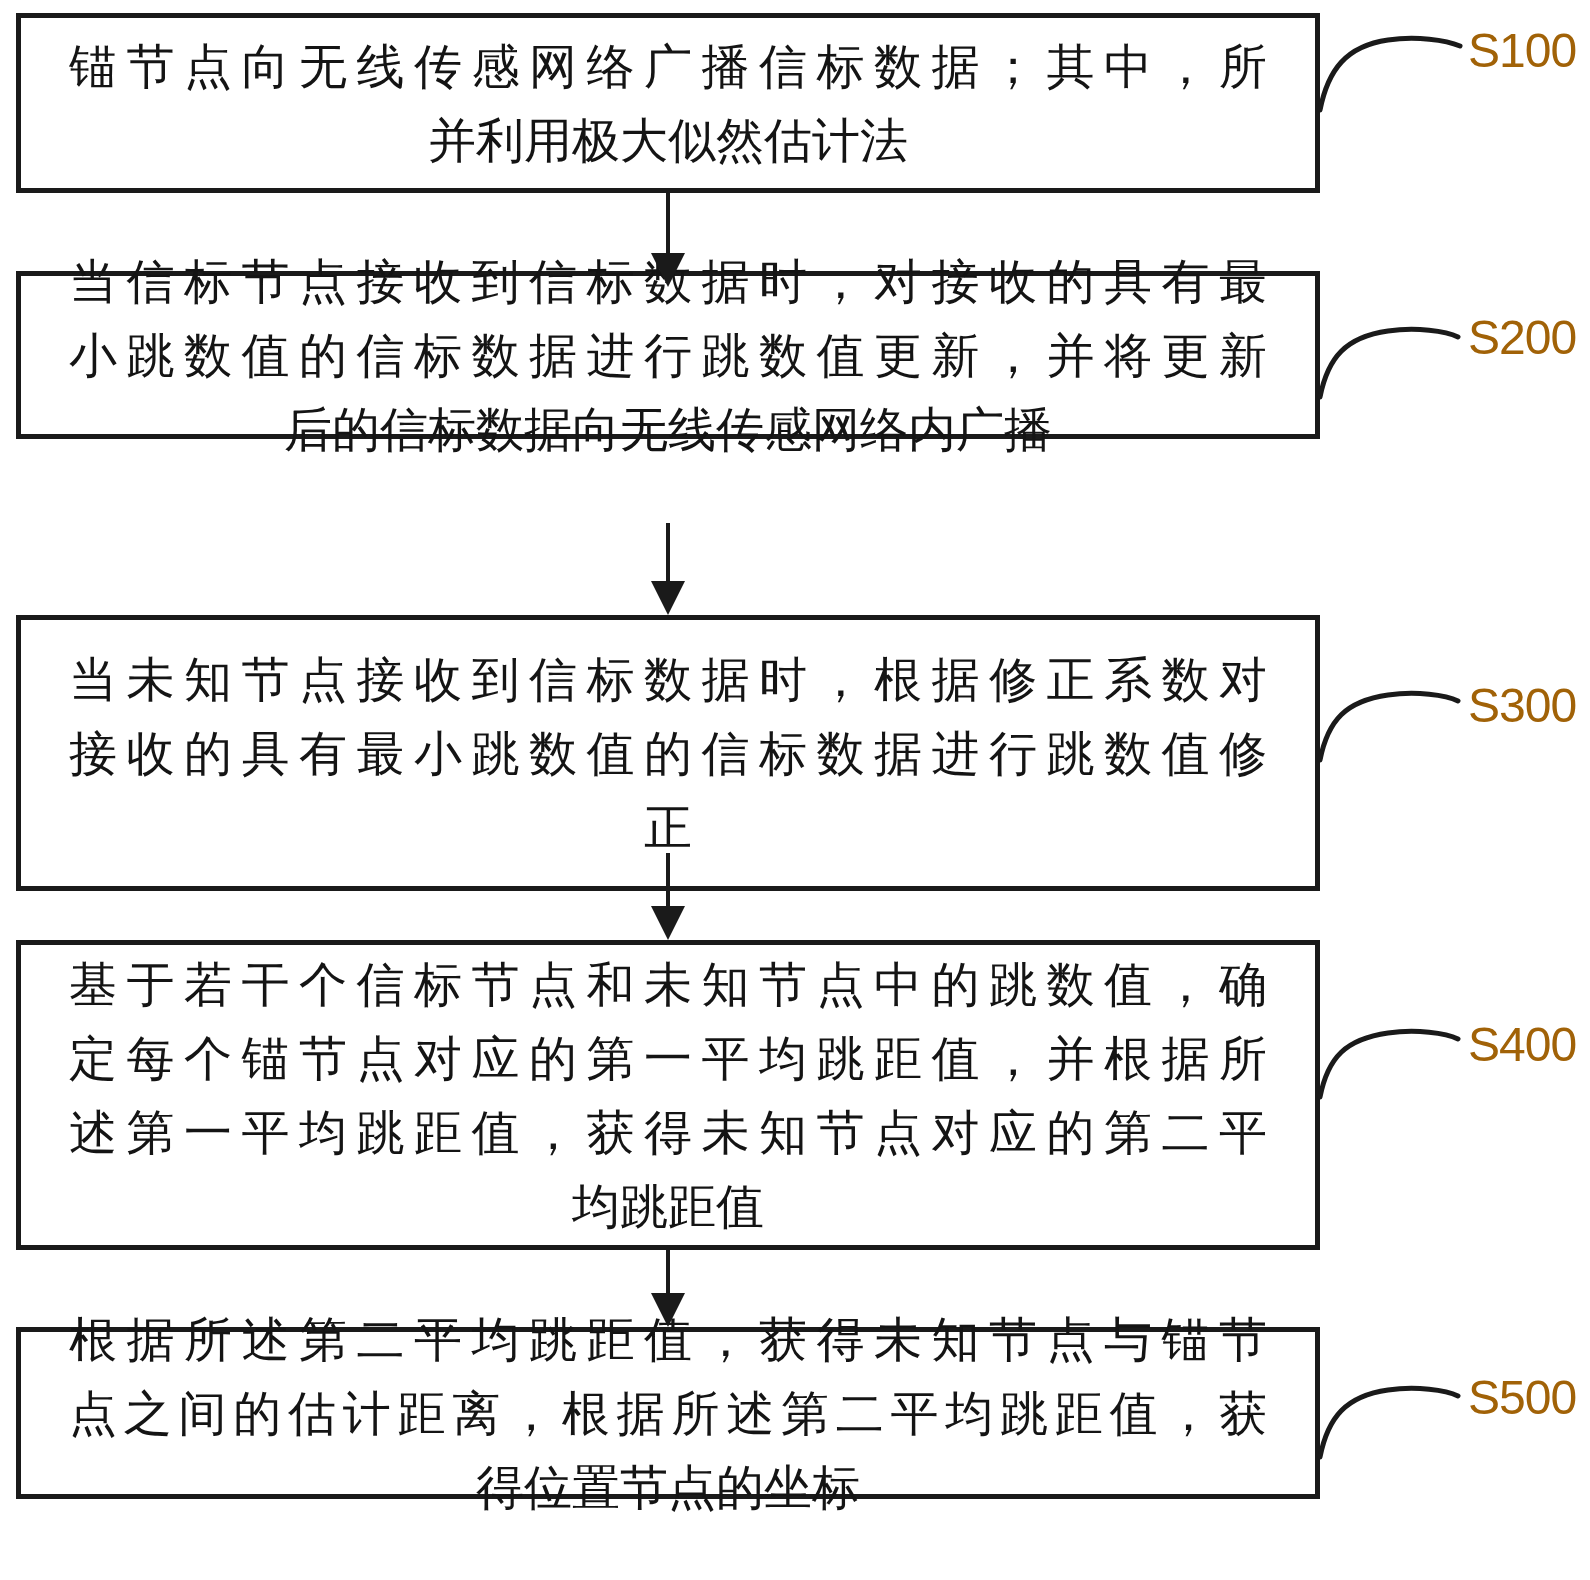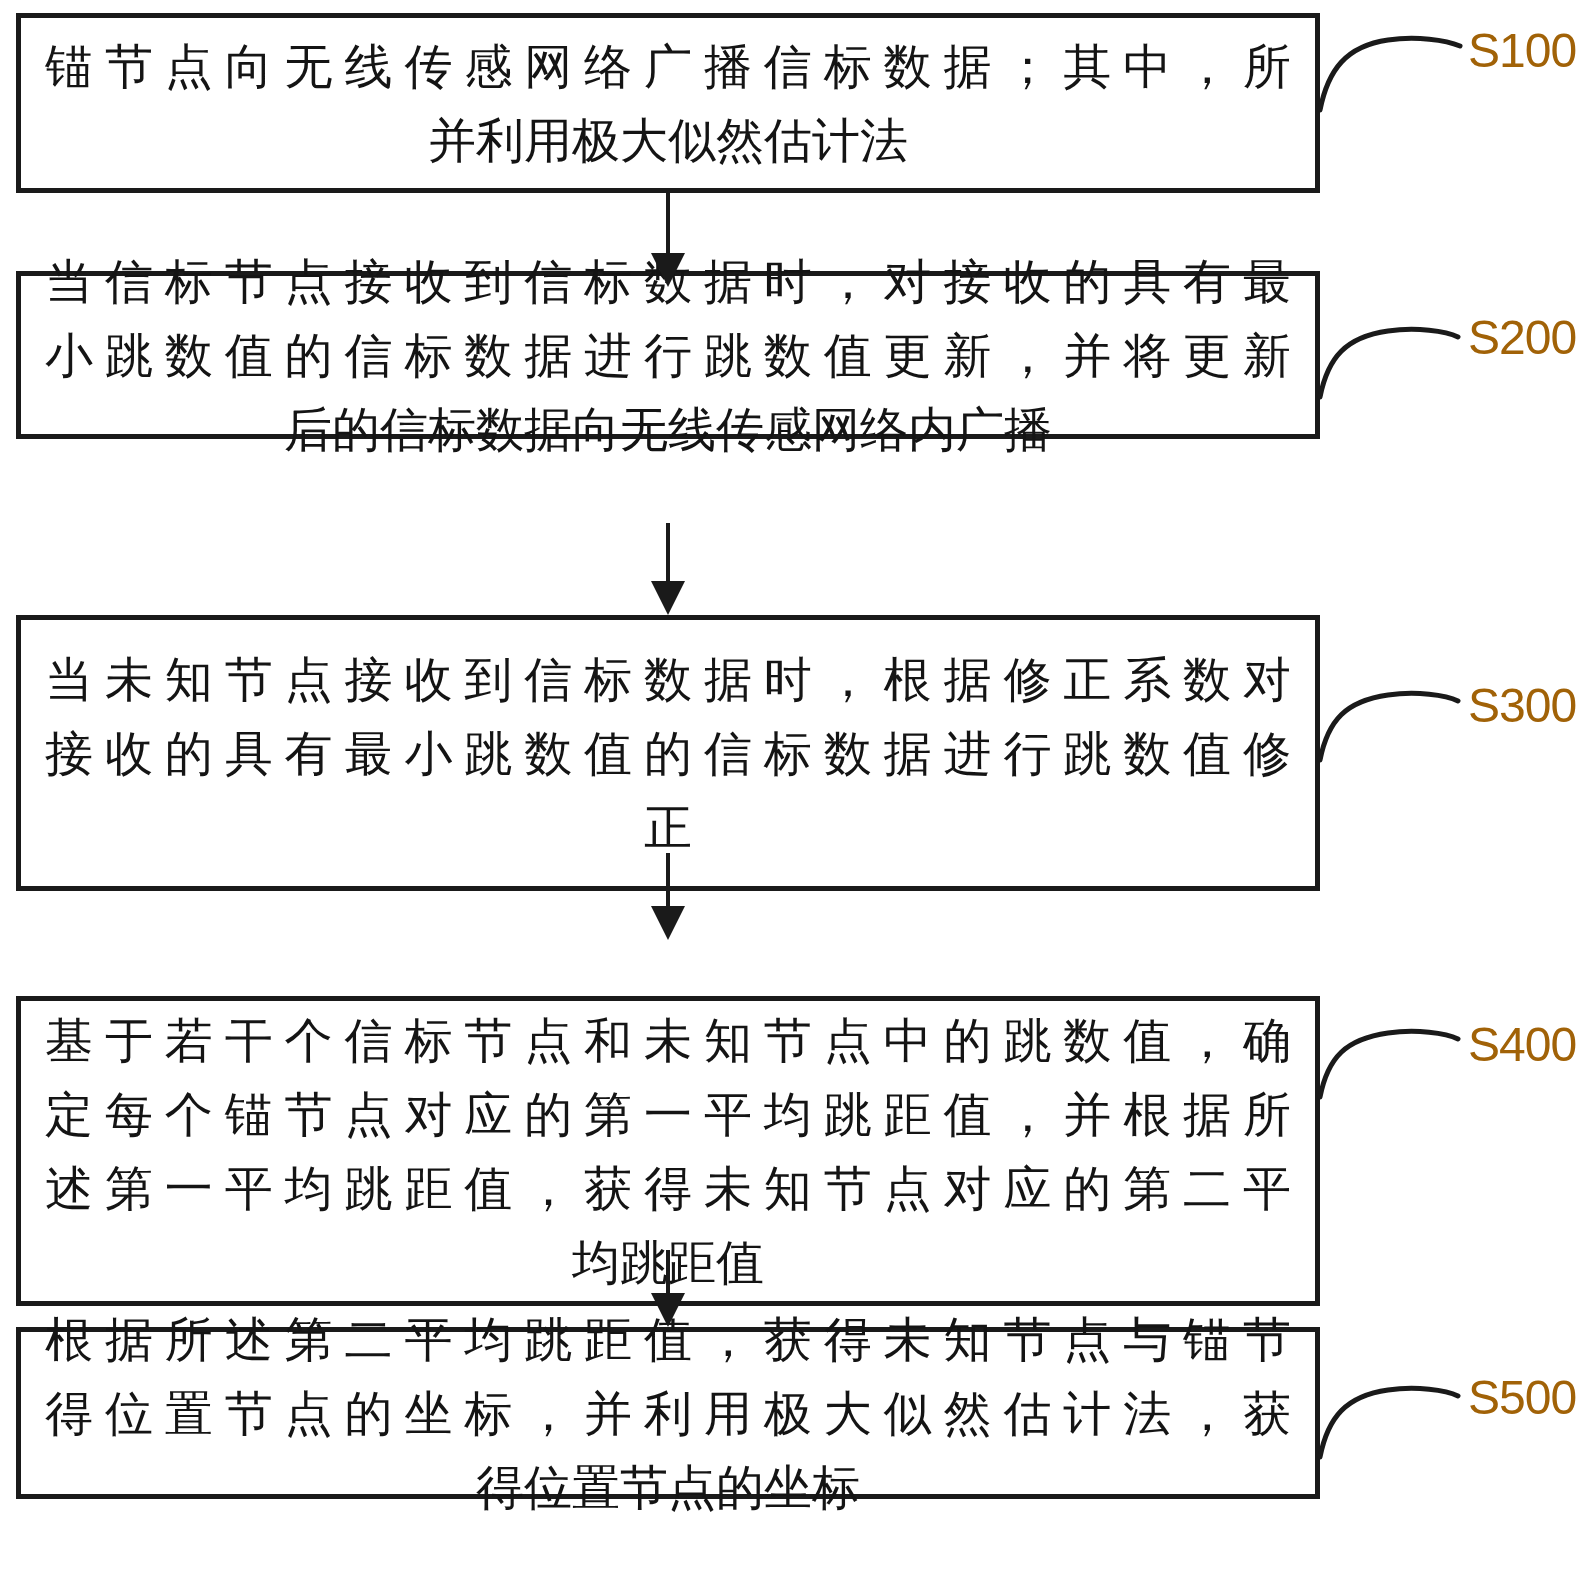--- a/index.html
+++ b/index.html
@@ -18,21 +18,21 @@
   .step-box {
     position: absolute;
     left: 16px;
     width: 1304px;
     box-sizing: border-box;
     border: 5px solid #1a1a1a;
     background: #ffffff;
     display: flex;
     flex-direction: column;
     justify-content: center;
-    padding: 0 24px;
+    padding: 0 48px;
   }
   .step-line {
     font-size: 48px;
     line-height: 74px;
     color: #141414;
     letter-spacing: 0;
     white-space: nowrap;
     text-align: justify;
     text-align-last: justify;
     text-justify: inter-character;
@@ -83,30 +83,30 @@
     <div class="step-line">小跳数值的信标数据进行跳数值更新，并将更新</div>
     <div class="step-line last">后的信标数据向无线传感网络内广播</div>
   </div>
 
   <div class="step-box" style="top:615px;height:276px">
     <div class="step-line">当未知节点接收到信标数据时，根据修正系数对</div>
     <div class="step-line">接收的具有最小跳数值的信标数据进行跳数值修</div>
     <div class="step-line last">正</div>
   </div>
 
-  <div class="step-box" style="top:996px;height:310px">
+  <div class="step-box" style="top:940px;height:310px">
     <div class="step-line">基于若干个信标节点和未知节点中的跳数值，确</div>
     <div class="step-line">定每个锚节点对应的第一平均跳距值，并根据所</div>
     <div class="step-line">述第一平均跳距值，获得未知节点对应的第二平</div>
     <div class="step-line last">均跳距值</div>
   </div>
 
   <div class="step-box" style="top:1327px;height:172px">
     <div class="step-line">根据所述第二平均跳距值，获得未知节点与锚节</div>
-    <div class="step-line">得位置节点的坐标，并利用极大似然估计法，获</div>
+    <div class="step-line">点之间的估计距离，根据所述第二平均跳距值，获</div>
     <div class="step-line last">得位置节点的坐标</div>
   </div>
 
   <div class="step-label" style="top:20px">S100</div>
   <div class="step-label" style="top:307px">S200</div>
   <div class="step-label" style="top:675px">S300</div>
   <div class="step-label" style="top:1014px">S400</div>
   <div class="step-label" style="top:1367px">S500</div>
 
   <svg id="overlay" width="1590" height="1580" viewBox="0 0 1590 1580">

